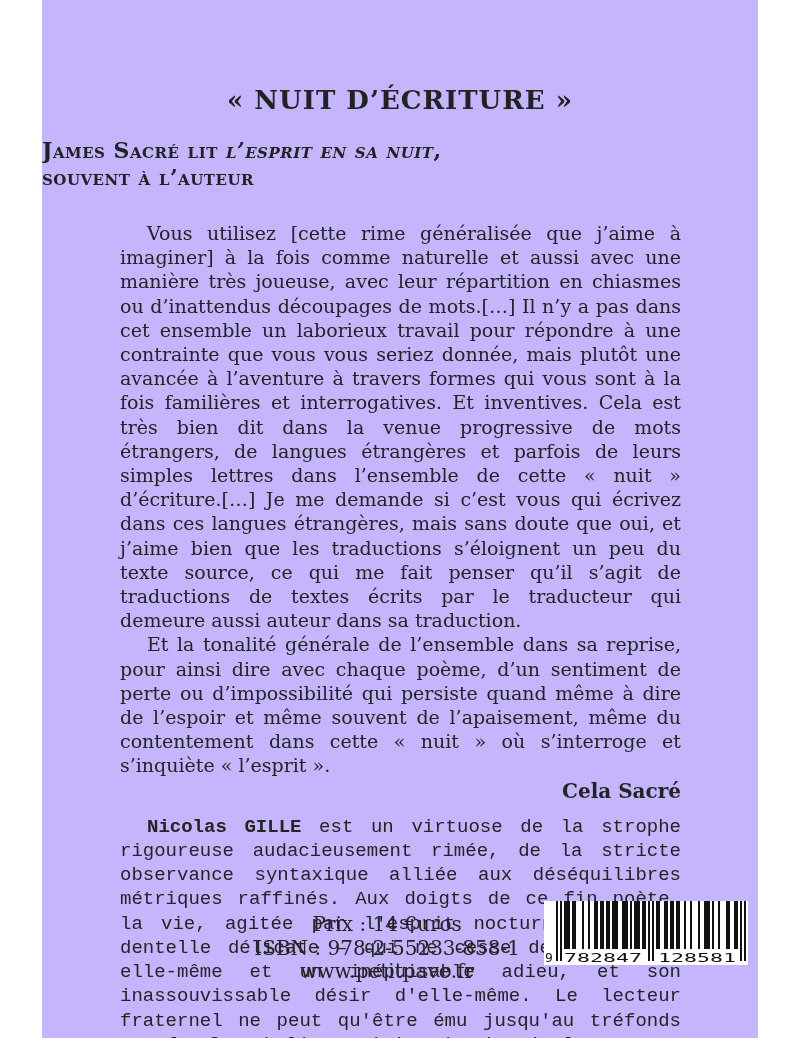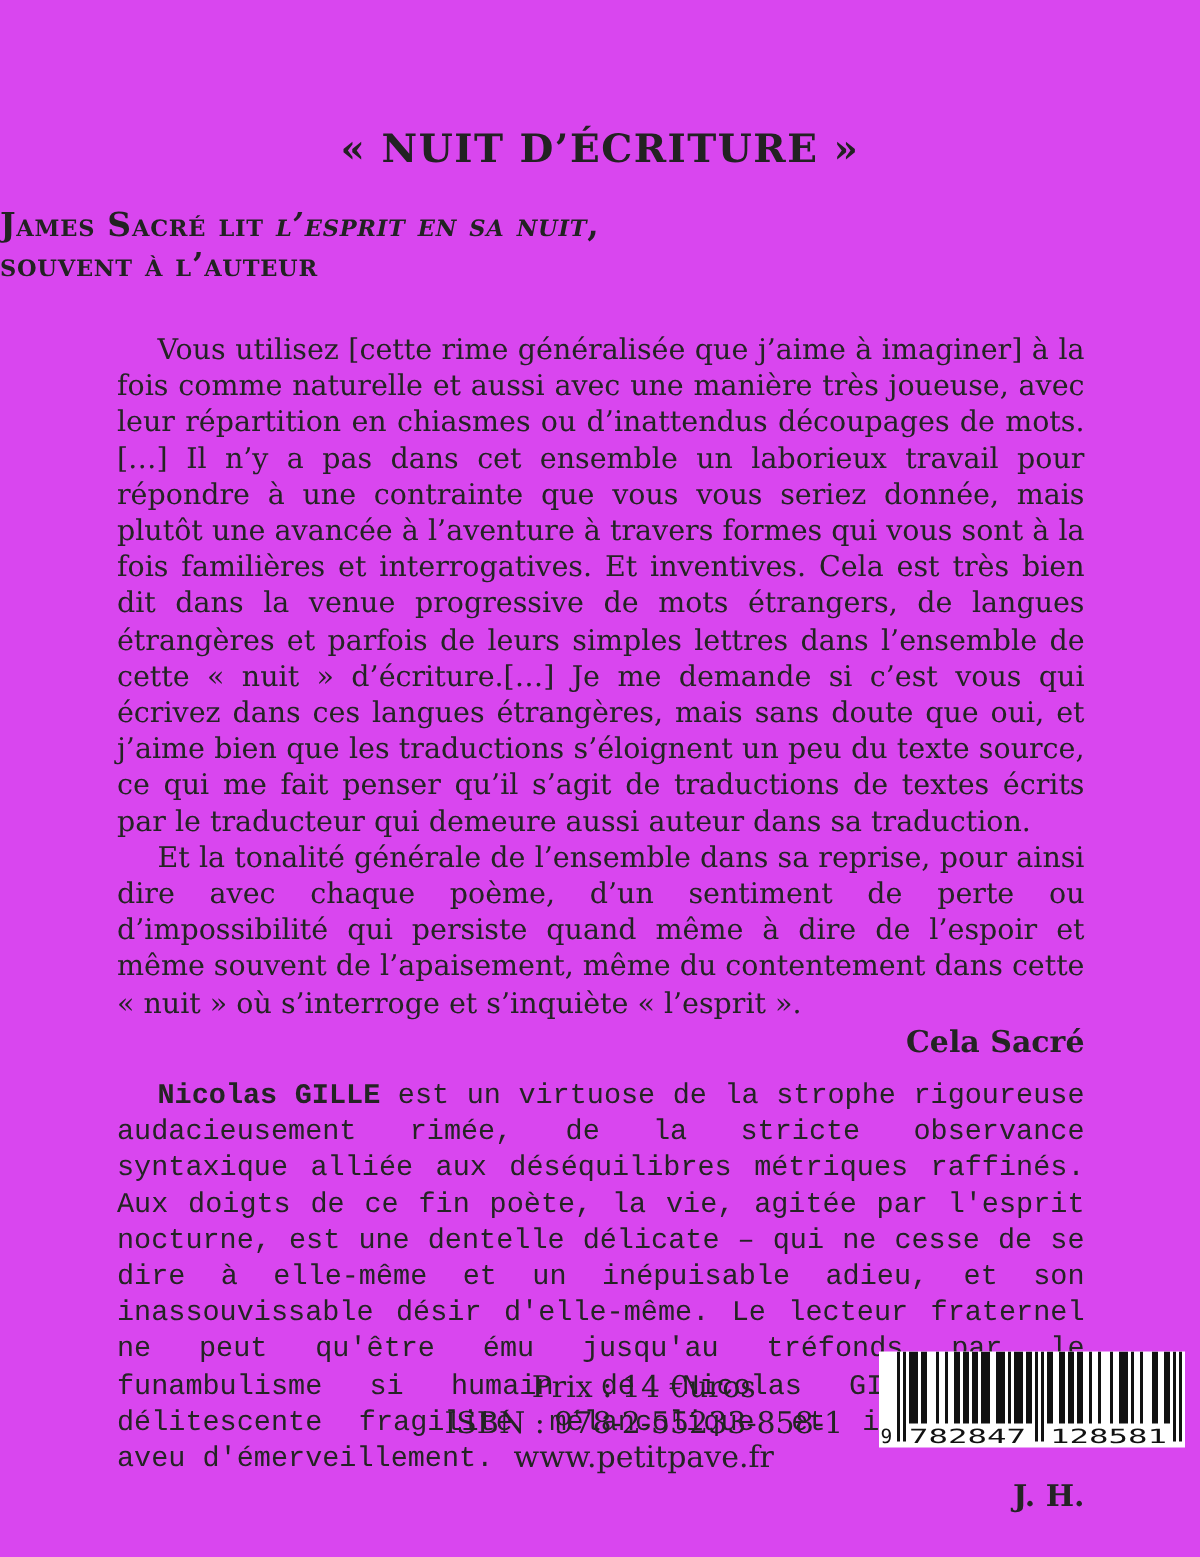--- a/index.html
+++ b/index.html
@@ -1,20 +1,20 @@
 <!DOCTYPE html>
 <html lang="fr"><head>
 <meta charset="utf-8">
 <style>
   html,body{margin:0;padding:0;background:#ffffff;}
   .page{
     position:relative;
-    width:800px;height:1038px;
+    width:716px;height:1038px;
     margin:0 auto;
-    background:#d946ef;
+    background:#c4b5fd;
     color:#1c1c1c;
     font-family:"DejaVu Serif","Liberation Serif",serif;
     overflow:hidden;
   }
   .title{
     margin:0;
     padding-top:85px;
     text-align:center;
     font-size:26px;
     font-weight:bold;

